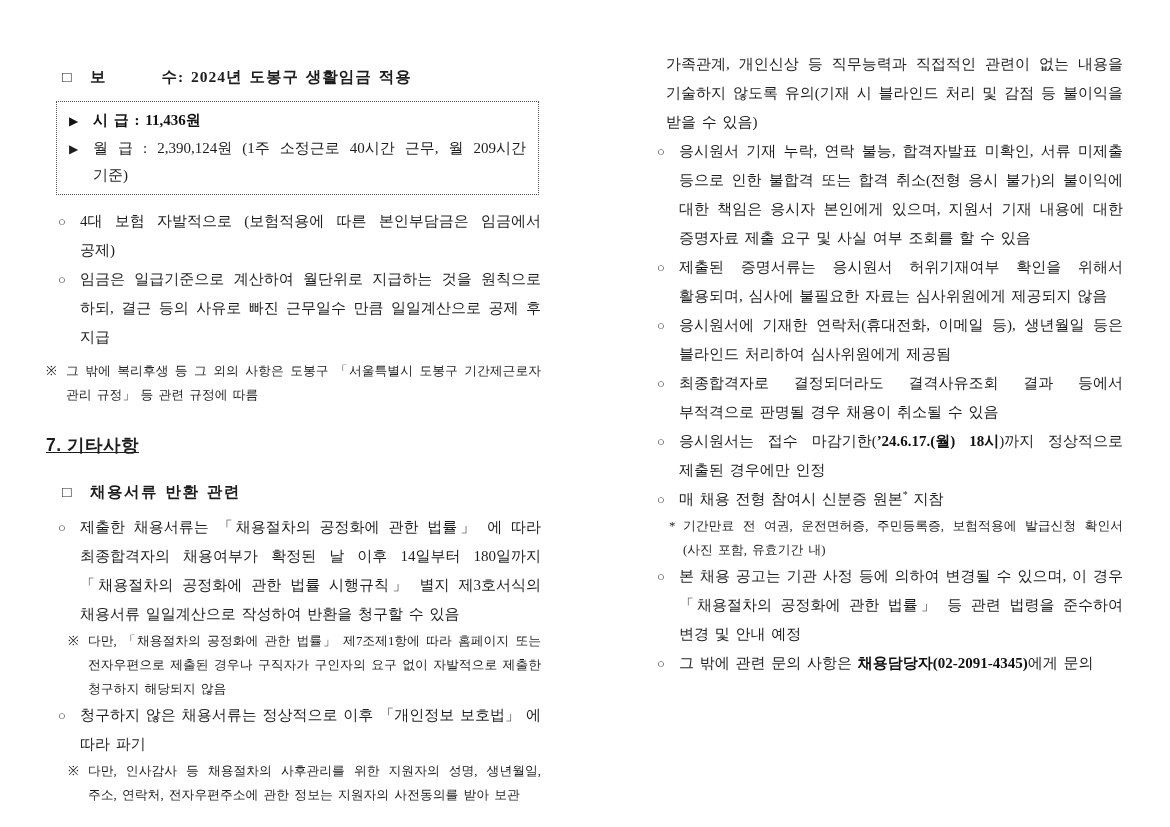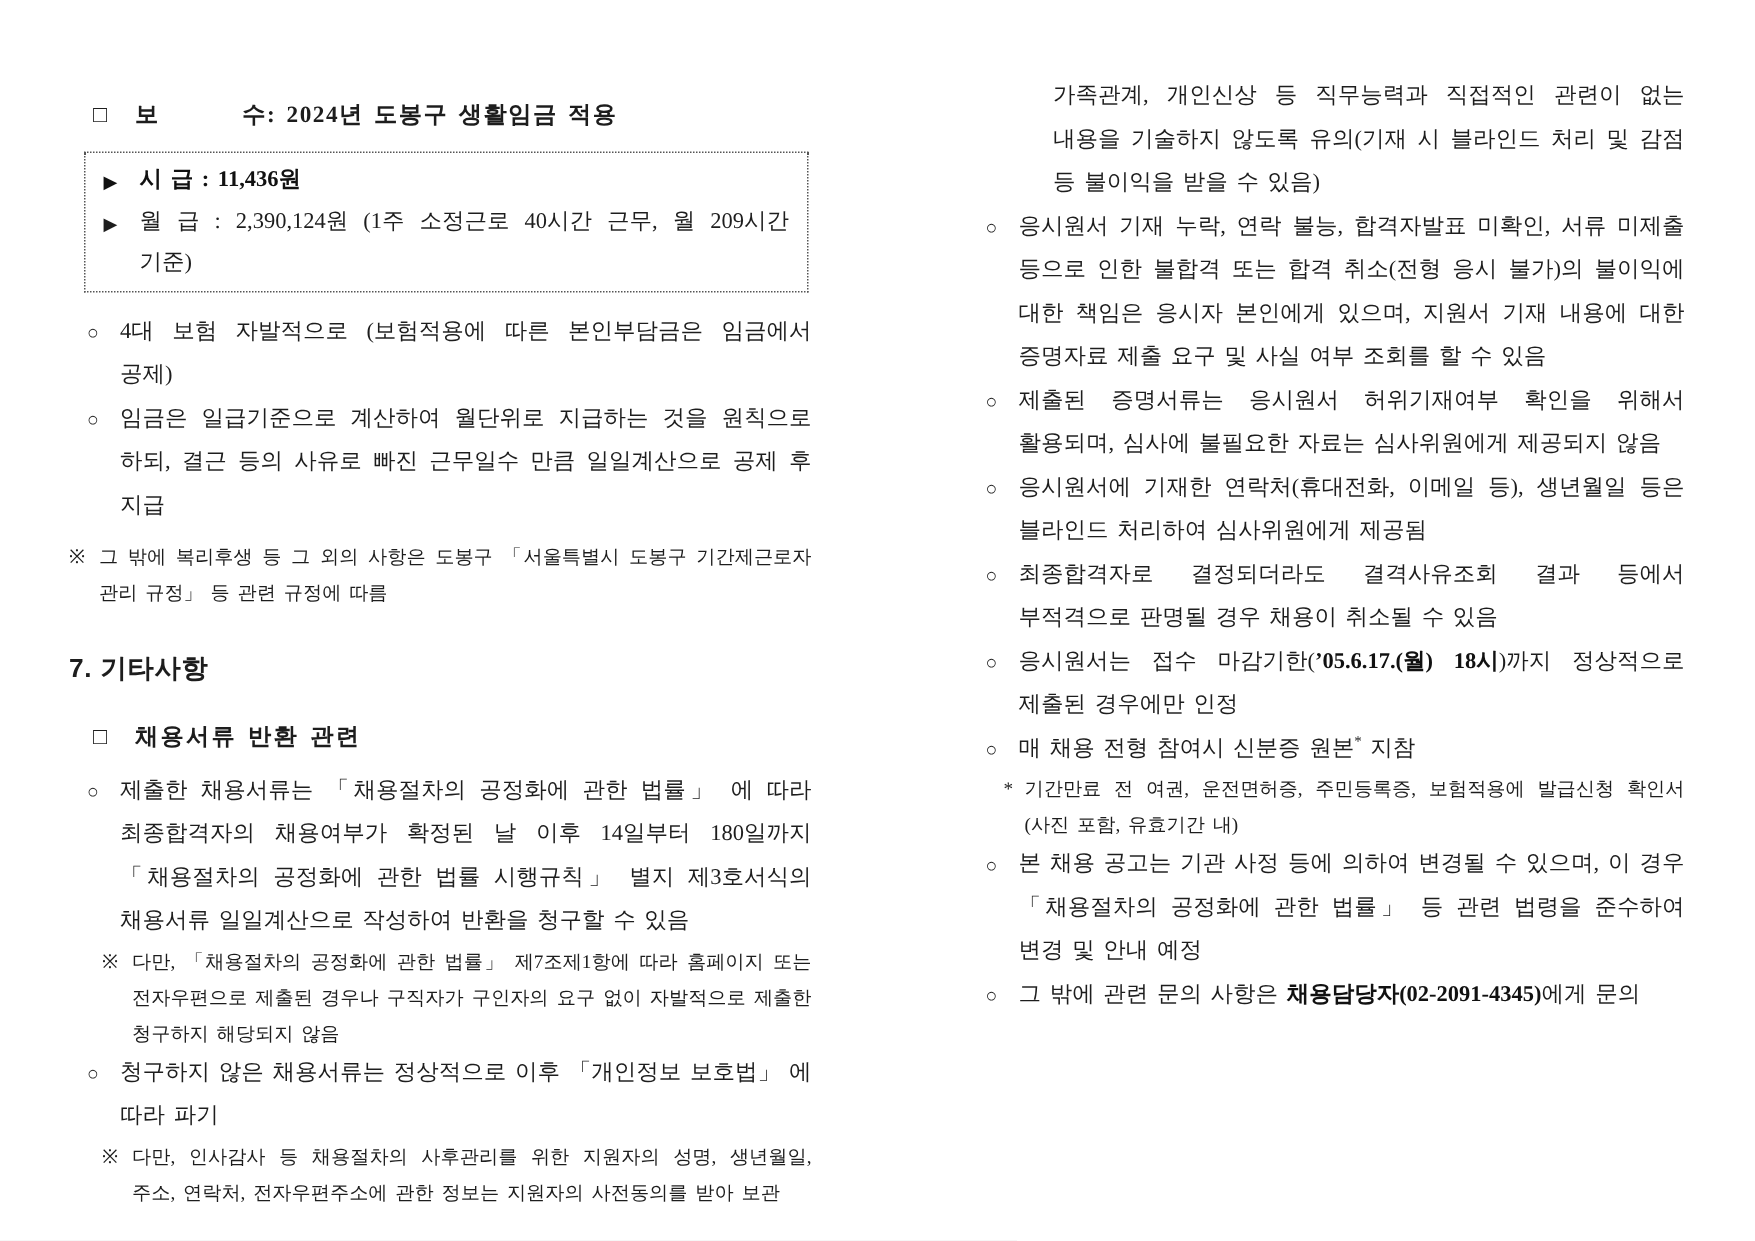--- a/index.html
+++ b/index.html
@@ -26,28 +26,28 @@
     border:1.6px dotted #555;margin:0 2px 12px 10px;padding:5px 12px;
     line-height:27px;
   }
   .wagebox .mk{flex-basis:24px;font-size:12px;padding-top:1px;}
   .b-l{margin-left:12px;}
   .note{font-size:12.8px;line-height:24px;margin-top:7px;}
   .subnote-l{margin-left:22px;font-size:12.8px;line-height:24px;}
   .section-h{
     font-family:"Liberation Sans","DejaVu Sans",sans-serif;
     font-weight:bold;font-size:17.5px;line-height:22px;
-    margin:27px 0 16px 0;letter-spacing:0.5px;
+    margin:27px 0 16px 0;letter-spacing:0.5px;text-decoration:underline;
   }
   .subtitle{margin:21px 0 7px 16px;font-weight:bold;font-size:15.5px;letter-spacing:1.5px;}
   .subtitle .mk{flex-basis:28px;font-weight:normal;letter-spacing:0;}
   .mk-circle{font-size:13px;}
 
   
-  .cont-r{margin-left:74px;}
+  .cont-r{margin-left:38px;}
   .b-r{margin-left:29px;}
   .subnote-r{margin-left:41px;font-size:12.8px;line-height:24px;}
   .subnote-r .mk{flex-basis:14px;}
   .attachment{margin:46px 0 0 0;}
   sup{font-size:10px;line-height:0;}
 </style>
 </head>
 <body>
 
 <div class="page">
@@ -132,21 +132,21 @@
       <span class="mk mk-circle">○</span>
       <span class="txt">응시원서에 기재한 연락처(휴대전화, 이메일 등), 생년월일 등은 블라인드 처리하여 심사위원에게 제공됨</span>
     </div>
     <div class="row b-r">
       <span class="mk mk-circle">○</span>
       <span class="txt">최종합격자로 결정되더라도 결격사유조회 결과 등에서 부적격으로 판명될 경우 채용이 취소될 수 있음</span>
     </div>
 
     <div class="row b-r">
       <span class="mk mk-circle">○</span>
-      <span class="txt"><span>응시원서는 접수 마감기한(</span><b>’05.6.17.(월) 18시</b><span>)까지 정상적으로 제출된 경우에만 인정</span></span>
+      <span class="txt"><span>응시원서는 접수 마감기한(</span><b>’24.6.17.(월) 18시</b><span>)까지 정상적으로 제출된 경우에만 인정</span></span>
     </div>
 
     <div class="row b-r">
       <span class="mk mk-circle">○</span>
       <span class="txt"><span>매 채용 전형 참여시 신분증 원본</span><sup>*</sup><span> 지참</span></span>
     </div>
     <div class="row subnote-r">
       <span class="mk">*</span>
       <span class="txt">기간만료 전 여권, 운전면허증, 주민등록증, 보험적용에 발급신청 확인서(사진 포함, 유효기간 내)</span>
     </div>

